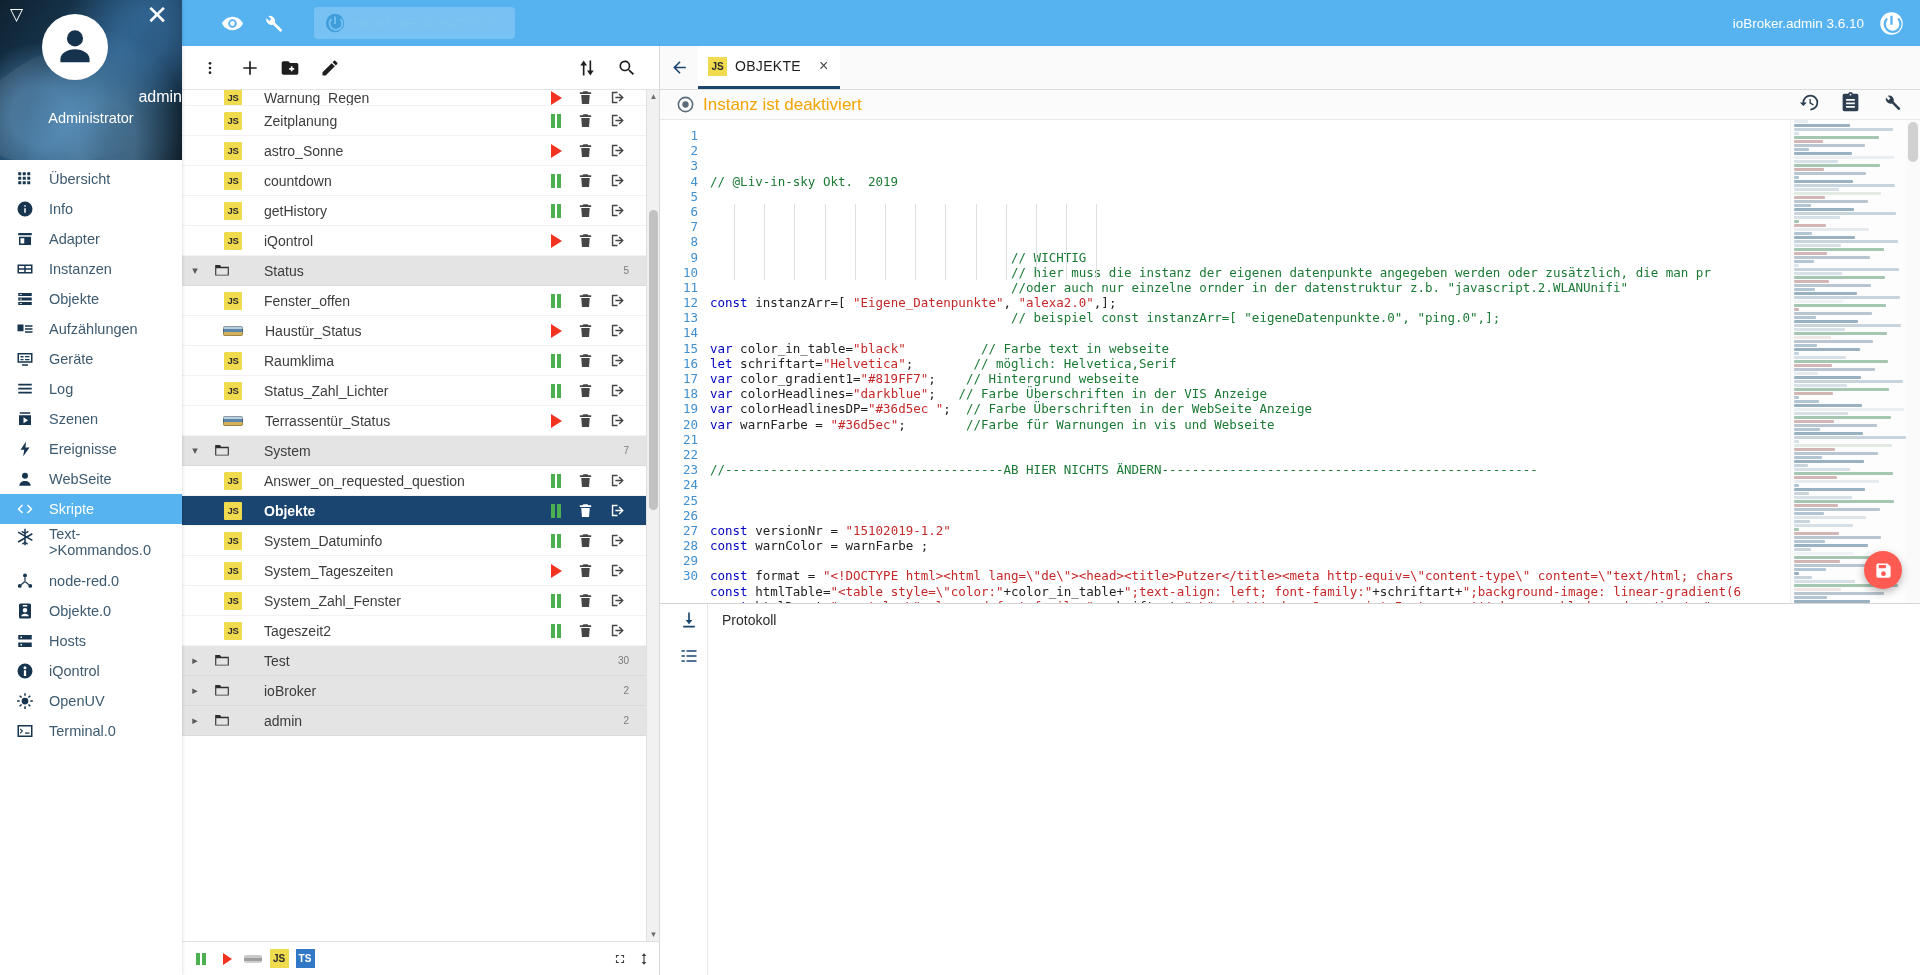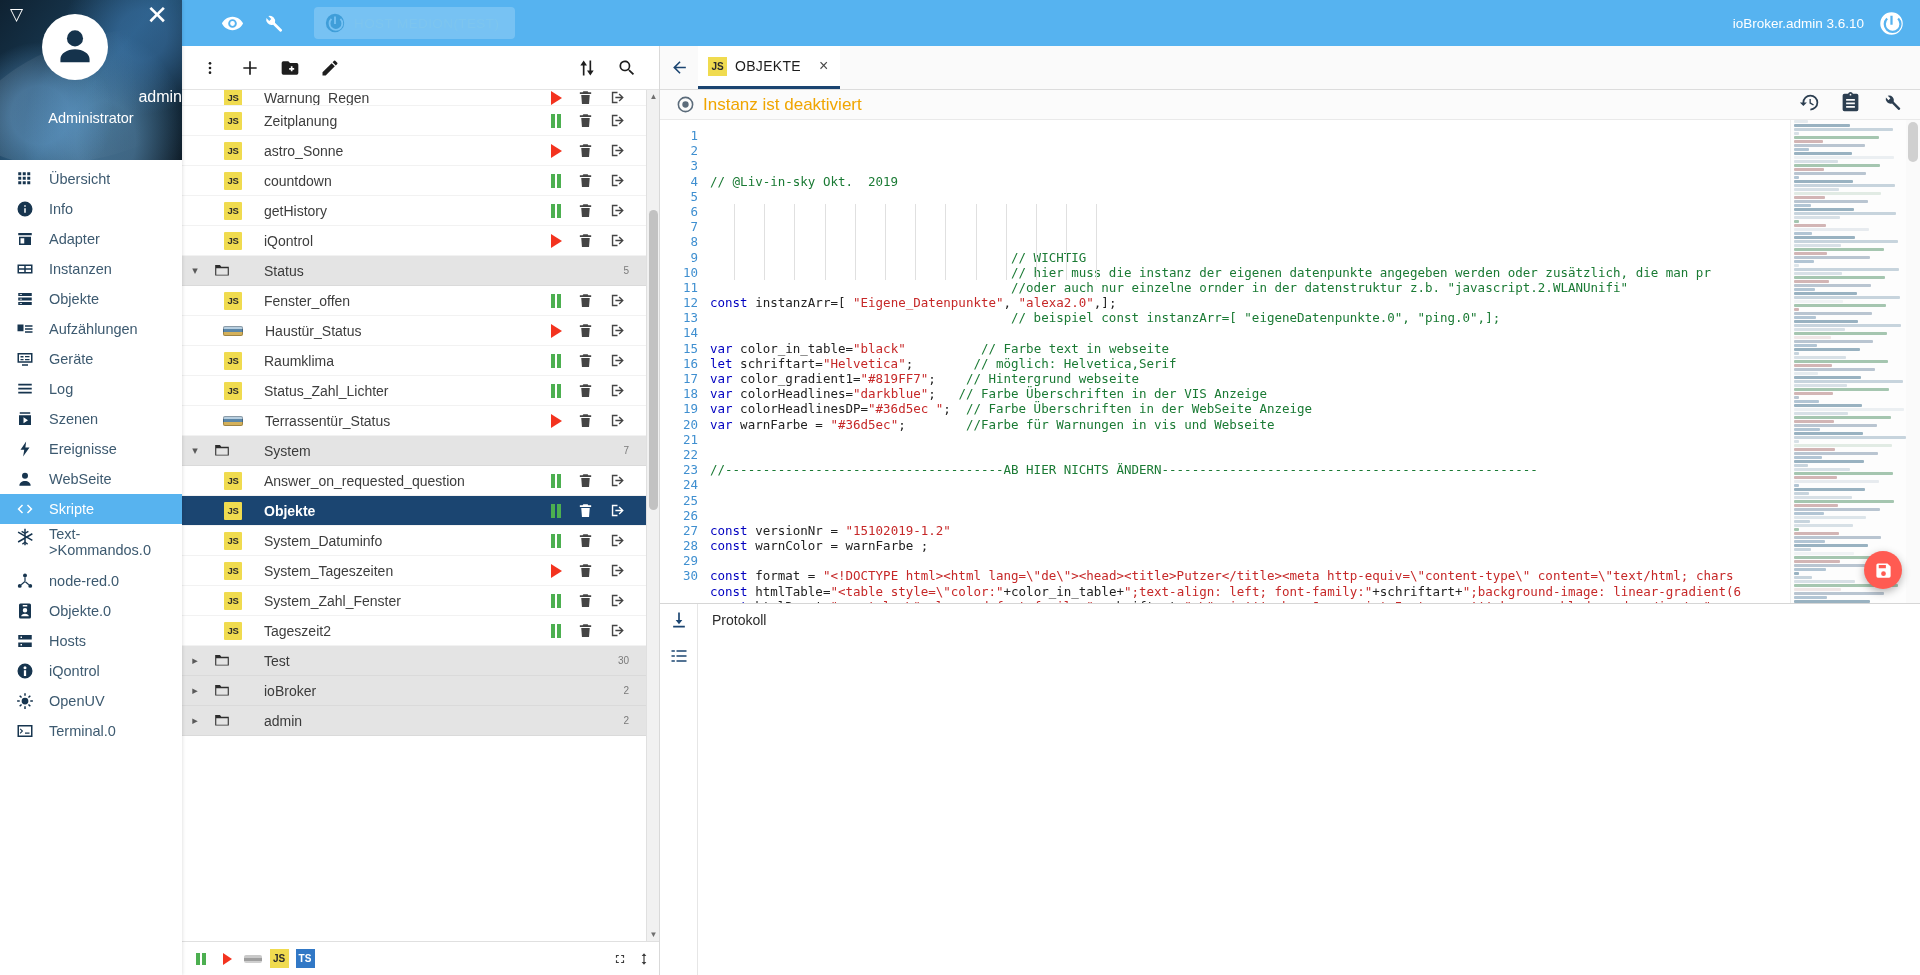--- a/index.html
+++ b/index.html
@@ -267,21 +267,21 @@
   .fab {
     position: absolute; right: 18px; bottom: 14px; width: 38px; height: 38px;
     border-radius: 50%; background: #ff5b52; box-shadow: 0 3px 8px rgba(0,0,0,0.3);
     display: flex; align-items: center; justify-content: center; cursor: pointer; z-index: 9;
   }
   .fab svg { width: 19px; height: 19px; fill: #ffffff; }
 
   
   #logpanel {
     height: 372px; flex: 0 0 372px; border-top: 1px solid #d6d6d6;
-    display: flex; background: #ffffff; position: relative;
+    display: flex; background: #ffffff; position: relative; padding-left: 10px;
   }
   .log-side {
     width: 38px; flex: 0 0 38px; border-right: 1px solid #e6e6e6;
     display: flex; flex-direction: column; align-items: center; padding-top: 6px; gap: 16px;
   }
   .log-side svg { width: 20px; height: 20px; fill: #1b4571; cursor: pointer; }
   .log-main { flex: 1; padding: 8px 0 0 14px; }
   .log-title { font-size: 14px; color: #2b2b2b; }
 </style>
 </head>

